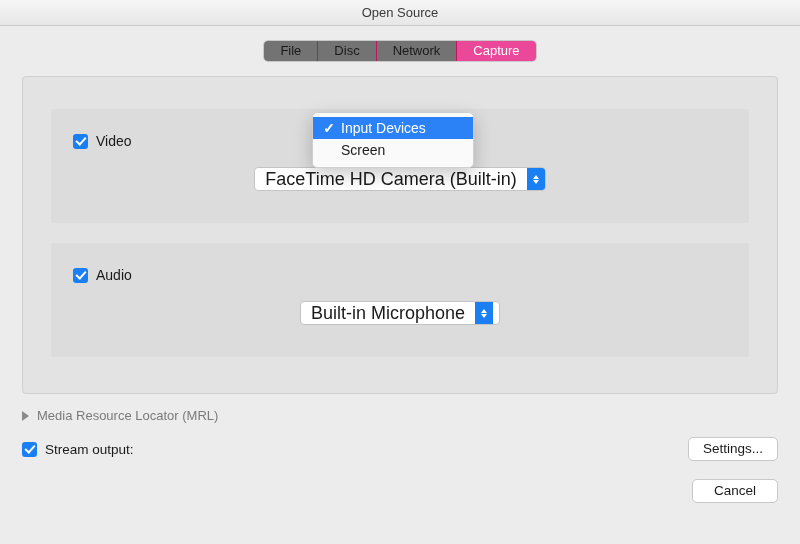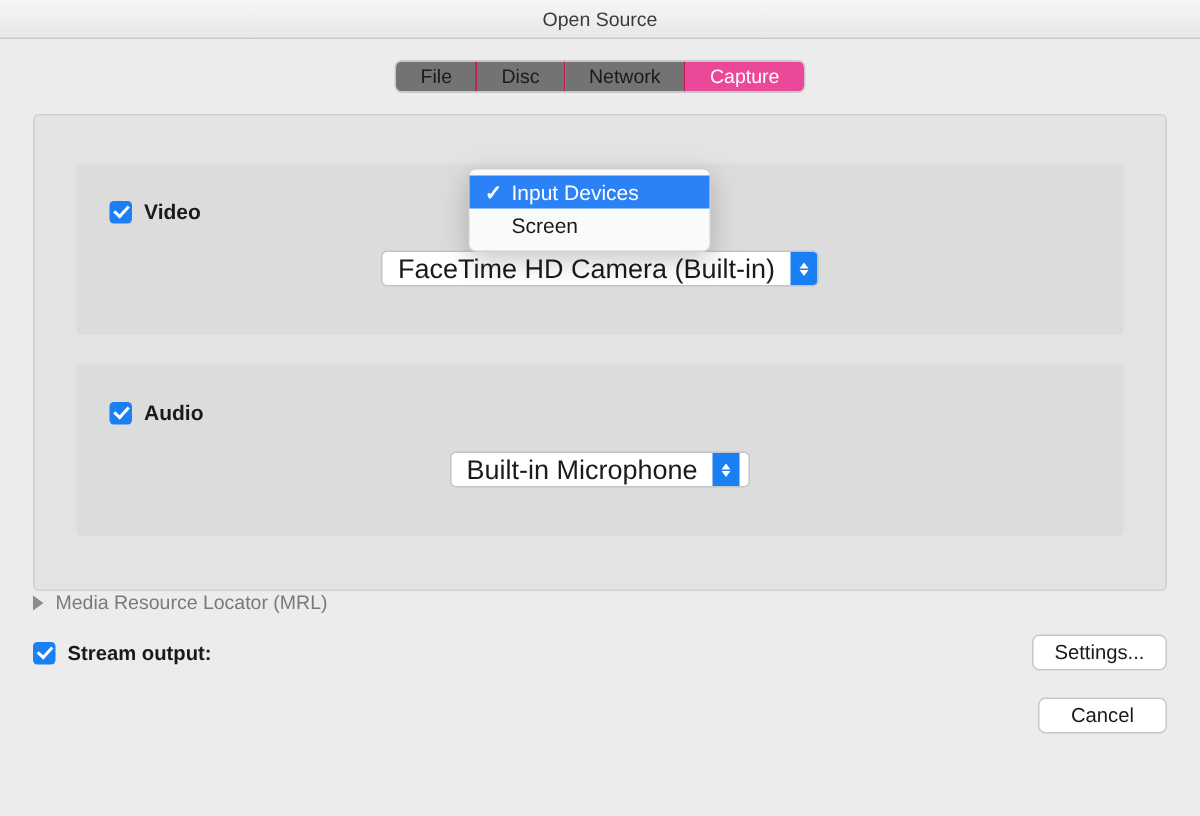--- a/index.html
+++ b/index.html
@@ -59,21 +59,21 @@
   .group {
     background: #dcdcdc;
     border-radius: 3px;
     padding: 24px 22px 32px 22px;
     margin-bottom: 20px;
   }
   .group:last-child { margin-bottom: 0; }
   .group-head {
     display: flex;
     align-items: center;
-    font-weight: 700;
+    font-weight: 400;
     font-size: 14px;
     margin-bottom: 18px;
   }
   .checkbox {
     width: 15px; height: 15px;
     background: #1a7ff3;
     border-radius: 3px;
     margin-right: 8px;
     position: relative;
     flex: 0 0 15px;
@@ -113,39 +113,40 @@
     gap: 1px;
   }
   .select-btn .tri {
     width: 0; height: 0;
     border-left: 3.5px solid transparent;
     border-right: 3.5px solid transparent;
   }
   .select-btn .tri.up { border-bottom: 4px solid #fff; }
   .select-btn .tri.down { border-top: 4px solid #fff; }
   .disclosure-row {
+    margin-top: 14px;
     display: flex;
     align-items: center;
     color: #7a7a7a;
     font-size: 13px;
   }
   .disclosure-tri {
     width: 0; height: 0;
     border-top: 5px solid transparent;
     border-bottom: 5px solid transparent;
     border-left: 7px solid #8c8c8c;
     margin-right: 8px;
   }
   .footer1 {
     margin-top: 14px;
     display: flex;
     align-items: center;
     justify-content: space-between;
   }
-  .left-check { display: flex; align-items: center; font-size: 13.5px; font-weight: bold; }
+  .left-check { display: flex; align-items: center; font-size: 13.5px; }
   .btn {
     height: 24px;
     border: 1px solid #c8c8c8;
     border-radius: 5px;
     background: #fff;
     padding: 0 14px;
     font-size: 13.5px;
     line-height: 22px;
     text-align: center;
   }

